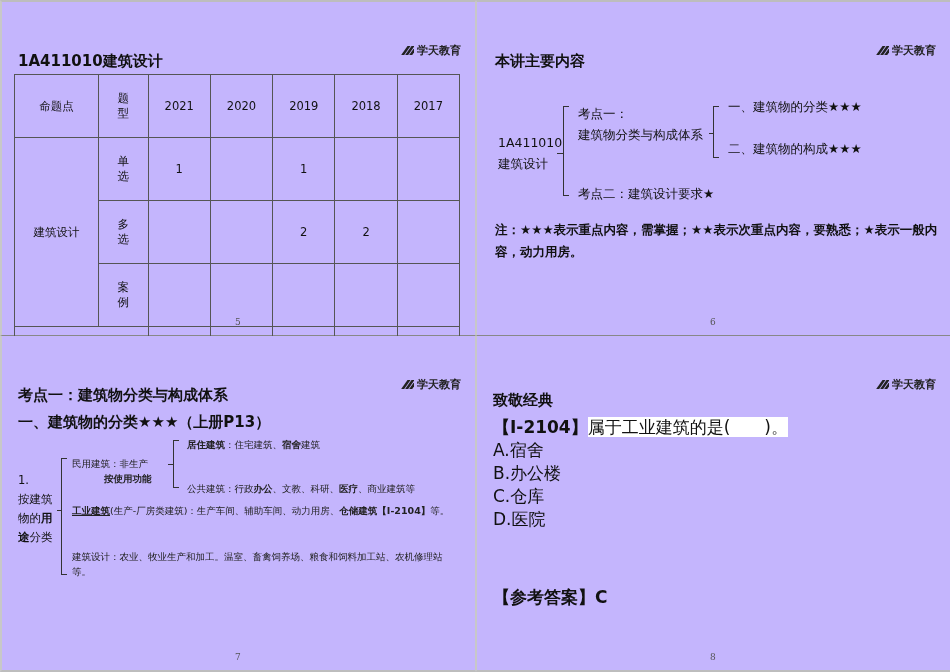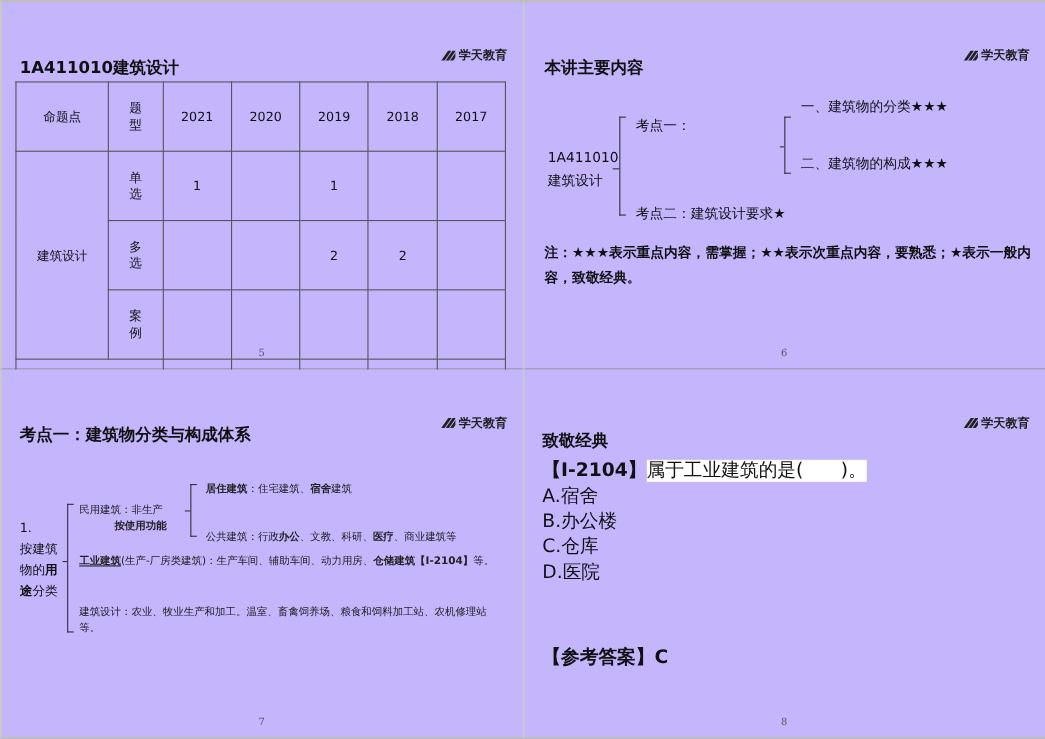--- a/index.html
+++ b/index.html
@@ -124,42 +124,44 @@
 
   <div class="outline" style="left:21px; top:130px; line-height:21px;">
     <div>1A411010</div>
     <div>建筑设计</div>
   </div>
   <div class="tick" style="left:80px; top:151px;"></div>
   <div class="brace" style="left:86px; top:104px; height:90px;"></div>
 
   <div class="outline" style="left:101px; top:101px; line-height:21px;">
     <div>考点一：</div>
+    <div>建筑物分类与构成体系</div>
   </div>
   <div class="tick" style="left:232px; top:131px; width:4px;"></div>
   <div class="brace" style="left:236px; top:104px; height:52px;"></div>
-  <div class="outline" style="left:251px; top:87px;text-align:center;">一、建筑物的分类★★★</div>
+  <div class="outline" style="left:251px; top:97px;text-align:center;">一、建筑物的分类★★★</div>
   <div class="outline" style="left:251px; top:139px;">二、建筑物的构成★★★</div>
 
   <div class="outline" style="left:101px; top:184px;">考点二：建筑设计要求★</div>
 
-  <div class="note">注：★★★表示重点内容，需掌握；★★表示次重点内容，要熟悉；★表示一般内容，致敬经典。</div>
+  <div class="note">注：★★★表示重点内容，需掌握；★★表示次重点内容，要熟悉；★表示一般内容，动力用房。</div>
   <div class="pagenum" style="left:233px">6</div>
 </div>
 
 <div class="page" id="p7">
   <div class="logo">
     <div class="logo-mark">
         <span style="left:3px"></span>
         <span style="left:7px"></span>
         <span style="left:11px"></span>
       </div>
     <span>学天教育</span>
   </div>
   <div class="title t1">考点一：建筑物分类与构成体系</div>
+  <div class="title t2">一、建筑物的分类★★★（上册P13）</div>
 
   <div class="outline" style="left:16px; top:135px; font-size:11.5px; line-height:19px;">
     <div>1.</div>
     <div>按建筑</div>
     <div><span>物的</span><span class="b">用</span></div>
     <div><span class="b">途</span><span>分类</span></div>
   </div>
   <div class="tick" style="left:55px; top:174px; width:4px;"></div>
   <div class="brace" style="left:59px; top:122px; height:117px;"></div>
 

